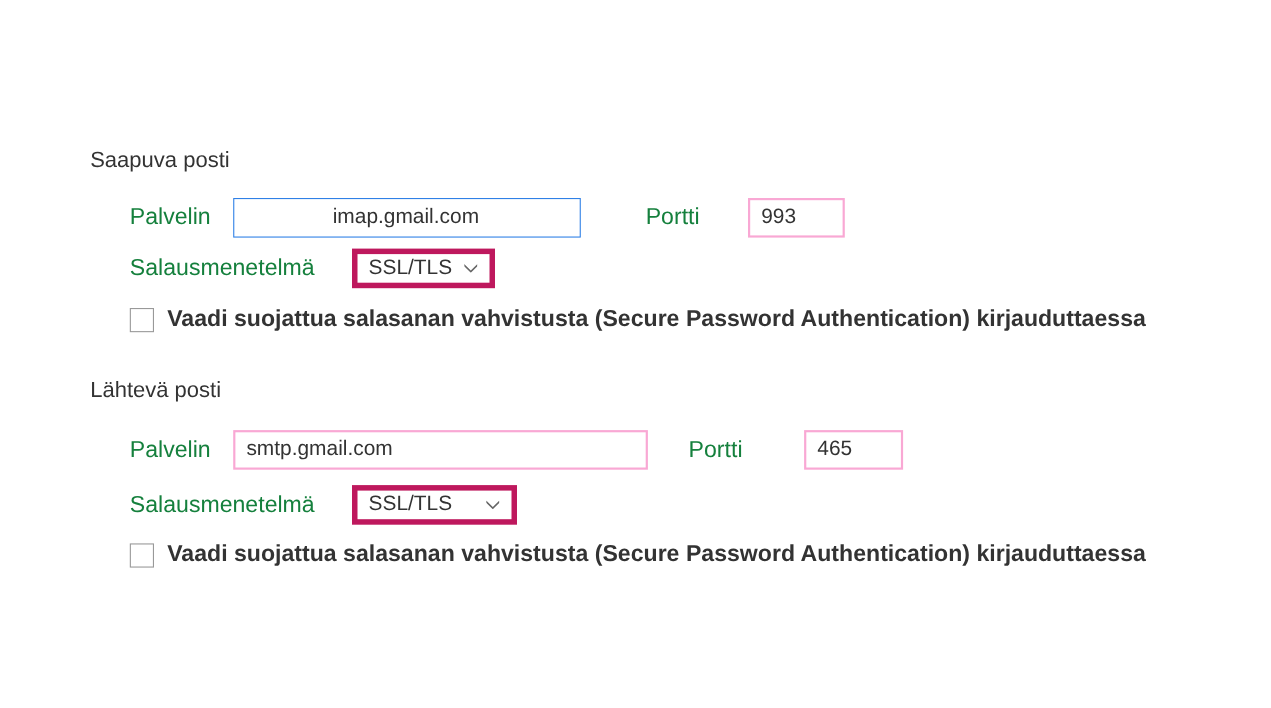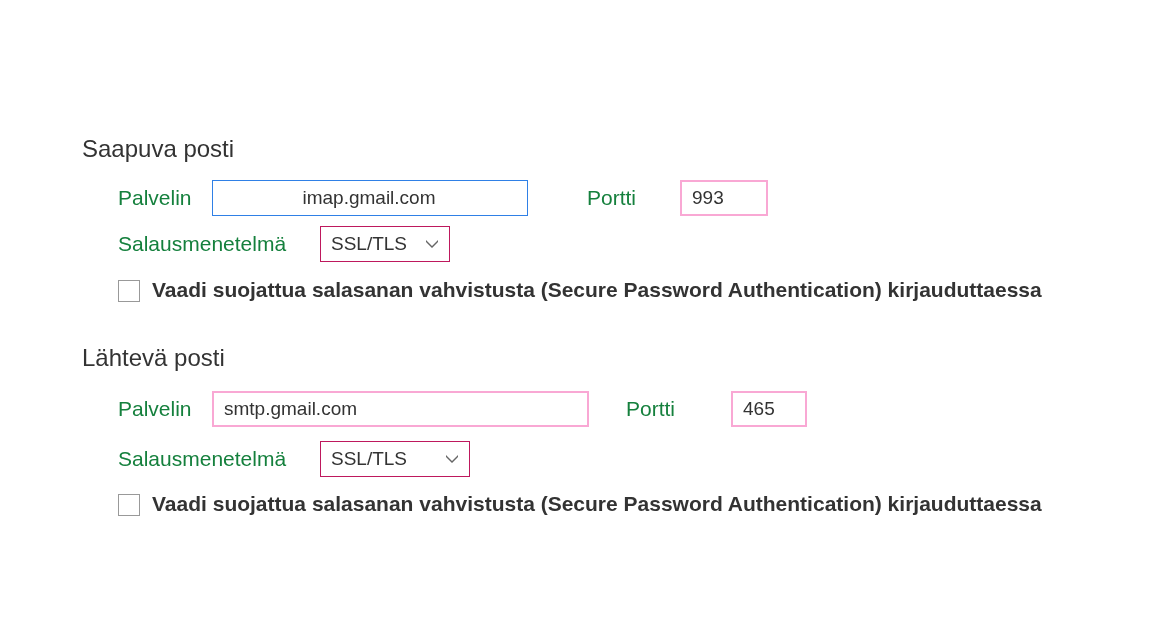--- a/index.html
+++ b/index.html
@@ -8,21 +8,21 @@
       width:1155px; height:644px;
       background:#fff;
       font-family:"Segoe UI",Arial,sans-serif;
       color:#333;
       position:relative;
     }
     .canvas { position:relative; width:1155px; height:644px; }
 
     .section-title {
       position:absolute;
-      font-size:24px;
+      font-size:20px;
       color:#333;
       font-weight:400;
     }
     .label {
       position:absolute;
       font-size:21px;
       color:#15803d;
       font-weight:400;
     }
     .text-input {
@@ -37,21 +37,21 @@
       height:36px;
     }
     .text-input.focused {
       border:1px solid #2f80e6;
     }
     .text-input.caret-start { padding-left:8px;text-align:center; }
 
     .select {
       position:absolute;
       height:36px;
-      border:1px solid #be185d;
+      border:5px solid #be185d;
       background:#fff;
       display:flex; align-items:center;
       padding-left:10px;
       cursor:default;
     }
     .select .sel-text { font-size:19px; color:#333; }
     .select .arrow-box {
       position:absolute; right:0; top:0; bottom:0;
       width:34px;
       display:flex; align-items:center; justify-content:center;
@@ -101,21 +101,21 @@
 <div class="checkbox-label" style="left:152px; top:278px;">Vaadi suojattua salasanan vahvistusta (Secure Password Authentication) kirjauduttaessa</div>
 
 <div class="section-title" style="left:82px; top:344px;">Lähtevä posti</div>
 
 <div class="label" style="left:118px; top:397px;">Palvelin</div>
 
 <input class="text-input" style="left: 212px; top: 391px; width: 377px;" value="smtp.gmail.com">
 
 <div class="label" style="left:626px; top:397px;">Portti</div>
 
-<input class="text-input" style="left: 731px; top: 391px; width: 76px;" value="465">
+<input class="text-input" style="left: 731px; top: 391px; width: 90px;" value="465">
 
 <div class="label" style="left:118px; top:447px;">Salausmenetelmä</div>
 
 <div class="select" style="left:320px; top:441px; width:150px;">
   <span class="sel-text">SSL/TLS</span>
   <span class="arrow-box">
     <svg viewBox="0 0 12 8">
           <path d="M0 0 L6 6 L12 0 L12 2 L6 8 L0 2 Z"></path>
         </svg>
   </span>

